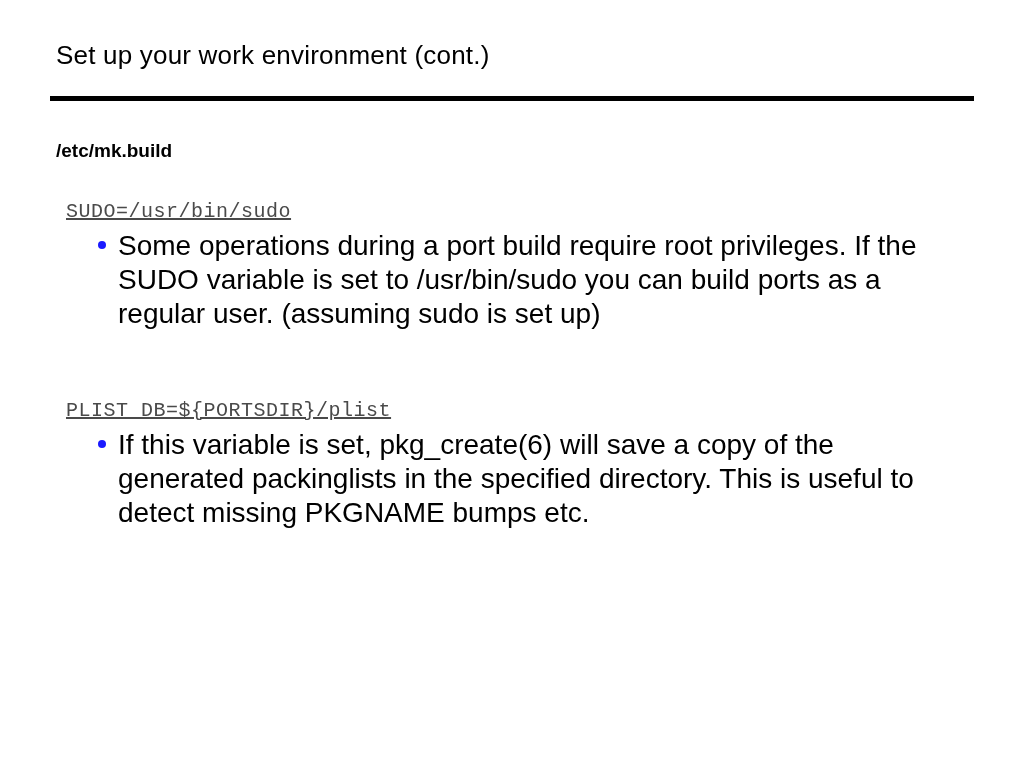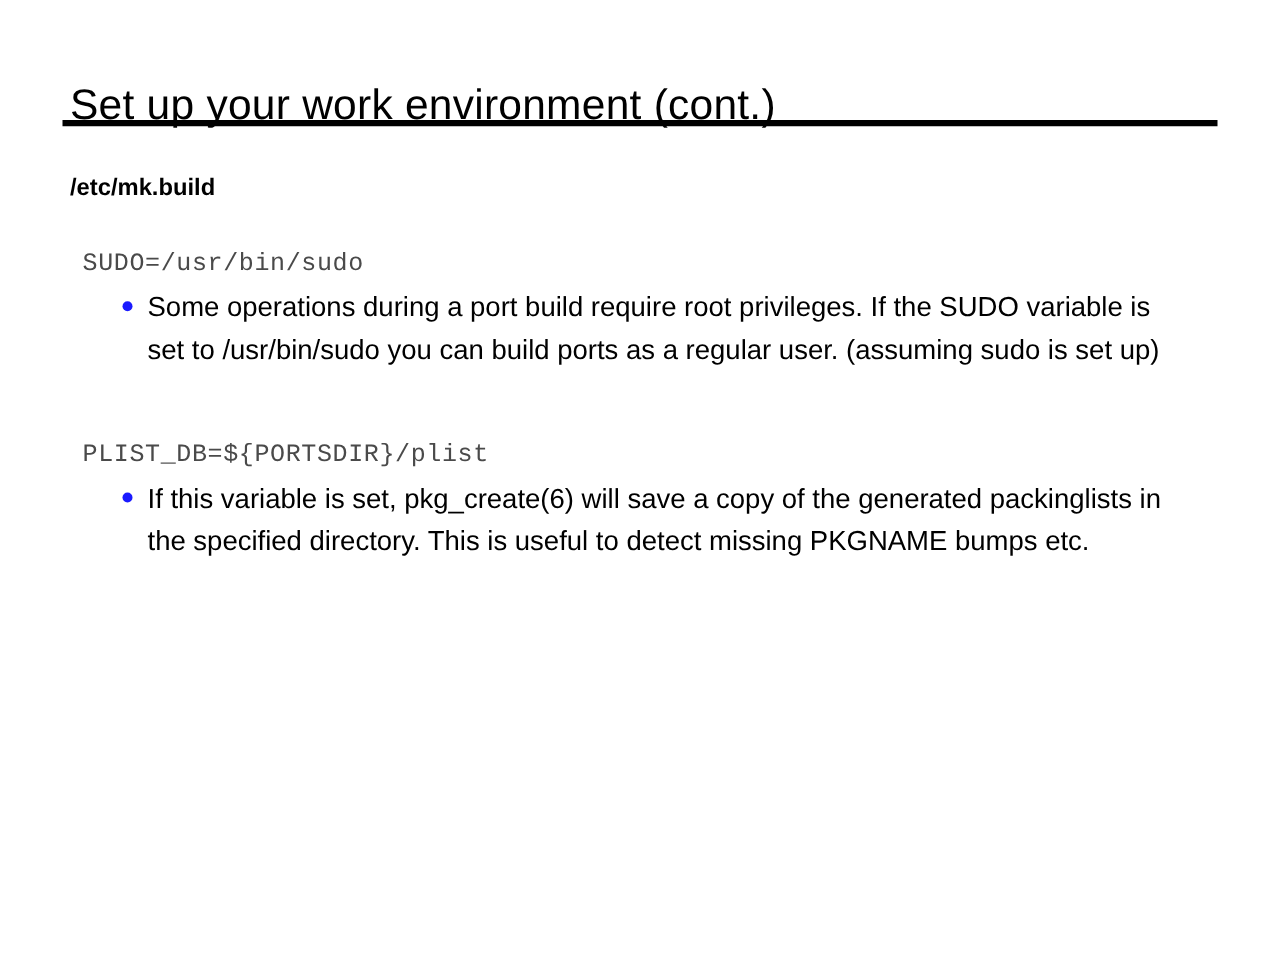--- a/index.html
+++ b/index.html
@@ -16,22 +16,22 @@
   }
   .slide {
     position: relative;
     width: 1024px;
     height: 768px;
     box-sizing: border-box;
   }
   .slide-title {
     position: absolute;
     left: 56px;
-    top: 65px;
-    font-size: 34px;
+    top: 40px;
+    font-size: 26px;
     font-weight: normal;
     letter-spacing: 0.2px;
     color: #000000;
     white-space: nowrap;
   }
   .title-rule {
     position: absolute;
     left: 50px;
     top: 96px;
     width: 924px;
@@ -50,40 +50,41 @@
     color: #000000;
     margin: 0 0 38px 0;
   }
   .block {
     margin-bottom: 30px;
   }
   .code-line {
     font-family: "Liberation Mono", monospace;
     font-size: 20px;
     color: #4a4a4a;
-    margin: 0 0 6px 10px;
+    margin: 12px 0 6px 10px;
     letter-spacing: 0.5px;
     white-space: pre;
+    text-decoration: underline;
   }
   .bullet-row {
     display: flex;
     align-items: flex-start;
     margin-left: 42px;
   }
   .bullet-dot {
     flex: 0 0 auto;
     width: 8px;
     height: 8px;
     border-radius: 50%;
     background: #1a1aff;
     margin-top: 12px;
     margin-right: 12px;
   }
   .bullet-text {
-    font-size: 22px;
+    font-size: 28px;
     line-height: 34px;
     color: #000000;
     max-width: 830px;
   }
   .spacer-lg {
     height: 26px;
   }
 </style>
 </head>
 <body>

